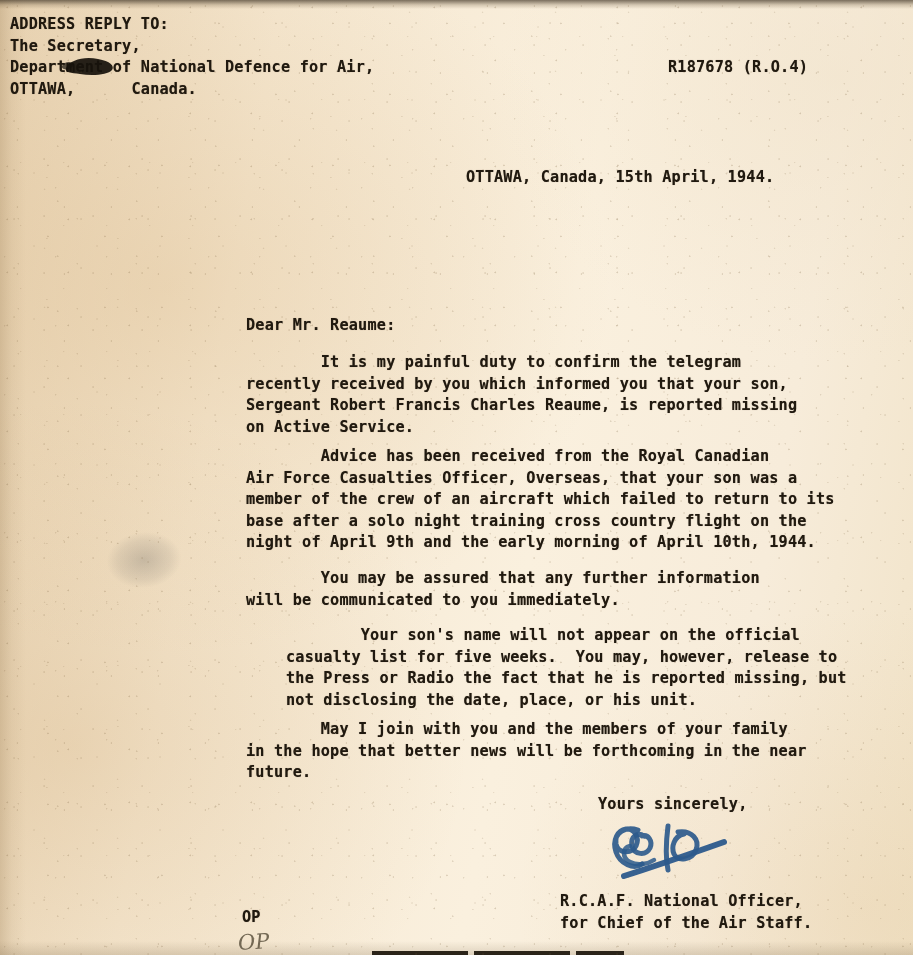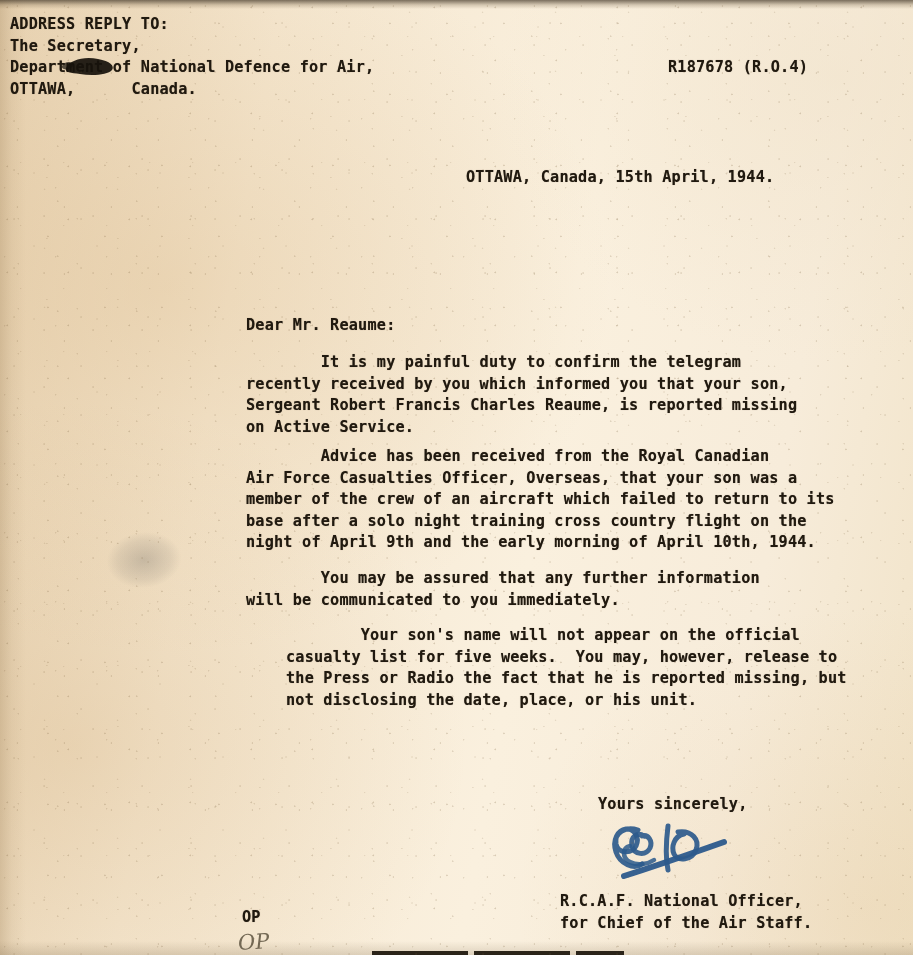--- a/index.html
+++ b/index.html
@@ -174,20 +174,23 @@
 Air Force Casualties Officer, Overseas, that your son was a
 member of the crew of an aircraft which failed to return to its
 base after a solo night training cross country flight on the
 night of April 9th and the early morning of April 10th, 1944.</div>
   <div class="tx" id="p3">        You may be assured that any further information
 will be communicated to you immediately.</div>
   <div class="tx" id="p4">        Your son's name will not appear on the official
 casualty list for five weeks.  You may, however, release to
 the Press or Radio the fact that he is reported missing, but
 not disclosing the date, place, or his unit.</div>
+  <div class="tx" id="p5">        May I join with you and the members of your family
+in the hope that better news will be forthcoming in the near
+future.</div>
 
   <div class="tx" id="closing">Yours sincerely,</div>
 
   <svg id="signature" viewBox="0 0 140 72">
     <g fill="none" stroke="#2c5a8c" stroke-linecap="round" stroke-linejoin="round">
       <path d="M30 10 C18 6 6 12 8 24 C10 34 24 34 28 26 C32 17 26 8 18 9
                C10 10 4 20 8 32 C12 44 26 50 34 44" stroke-width="5" opacity="0.92"></path>
       <path d="M36 16 C30 12 22 16 24 26 C26 35 38 36 42 28 C45 21 40 14 34 16" stroke-width="5" opacity="0.9"></path>
       <path d="M46 40 C40 44 30 46 22 42 C14 38 14 28 22 26" stroke-width="4.5" opacity="0.85"></path>
       <path d="M60 6 C58 22 57 36 60 50" stroke-width="5" opacity="0.92"></path>

